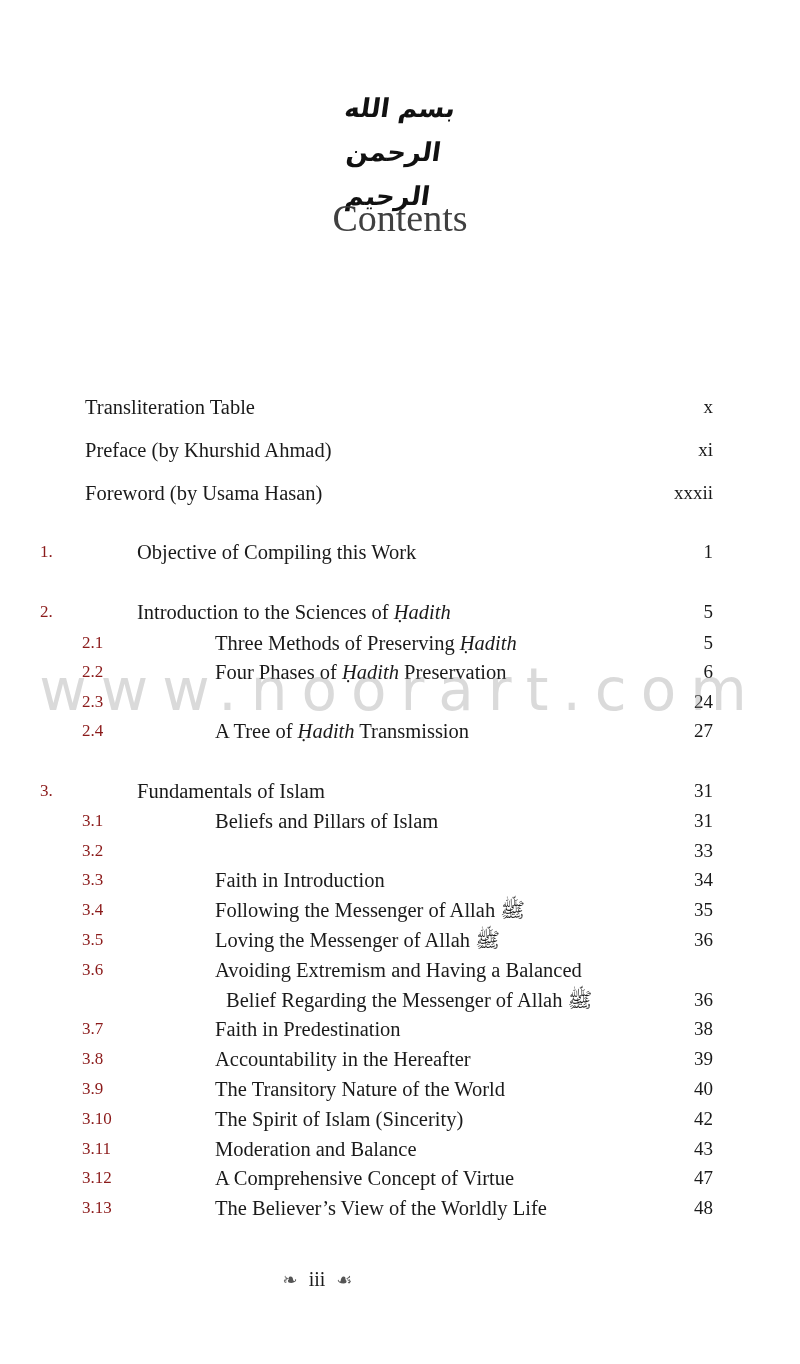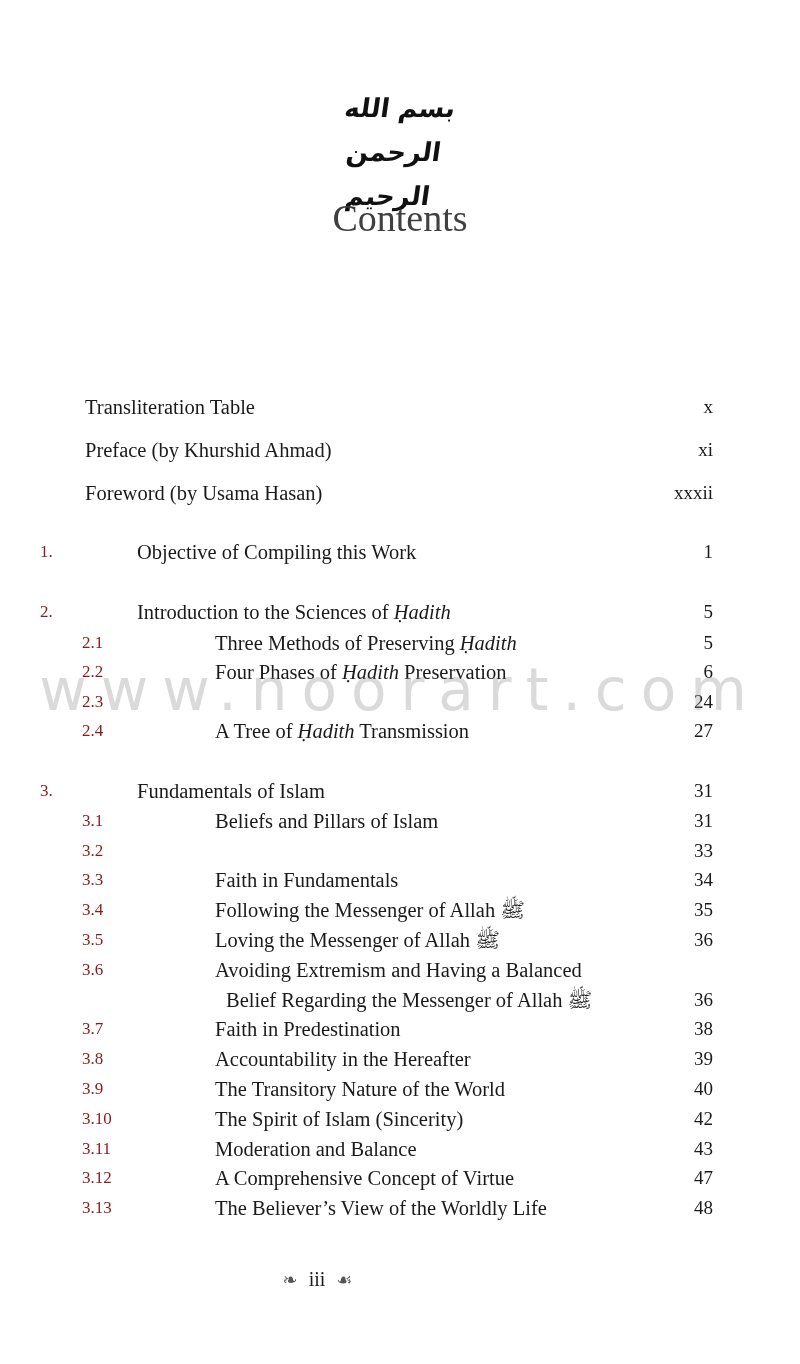--- a/index.html
+++ b/index.html
@@ -86,21 +86,21 @@
   <span class="num">3.1</span>
   <span class="lbl">Beliefs and Pillars of Islam</span>
   <span class="pg">31</span>
 </div>
 <div class="row sub" style="top:836px">
   <span class="num">3.2</span>
   <span class="pg">33</span>
 </div>
 <div class="row sub" style="top:865px">
   <span class="num">3.3</span>
-  <span class="lbl">Faith in Fundamentals</span>
+  <span class="lbl">Faith in Introduction</span>
   <span class="pg">34</span>
 </div>
 <div class="row sub" style="top:895px">
   <span class="num">3.4</span>
   <span class="lbl">Following the Messenger of Allah ﷺ</span>
   <span class="pg">35</span>
 </div>
 <div class="row sub" style="top:925px">
   <span class="num">3.5</span>
   <span class="lbl">Loving the Messenger of Allah ﷺ</span>

